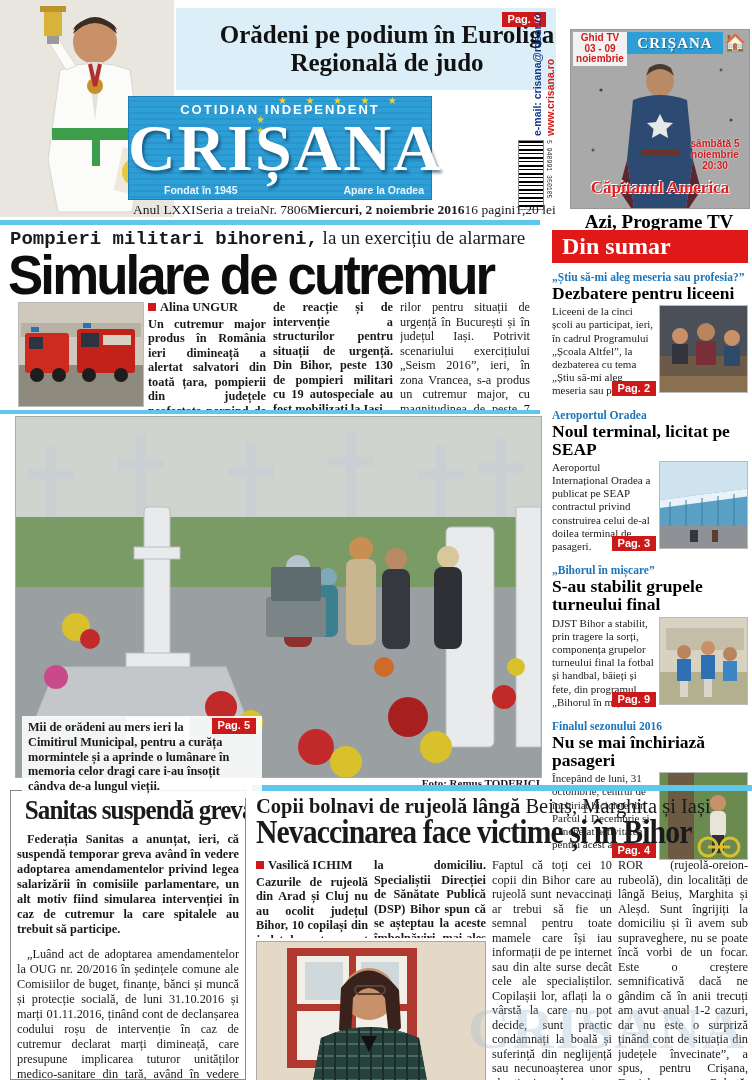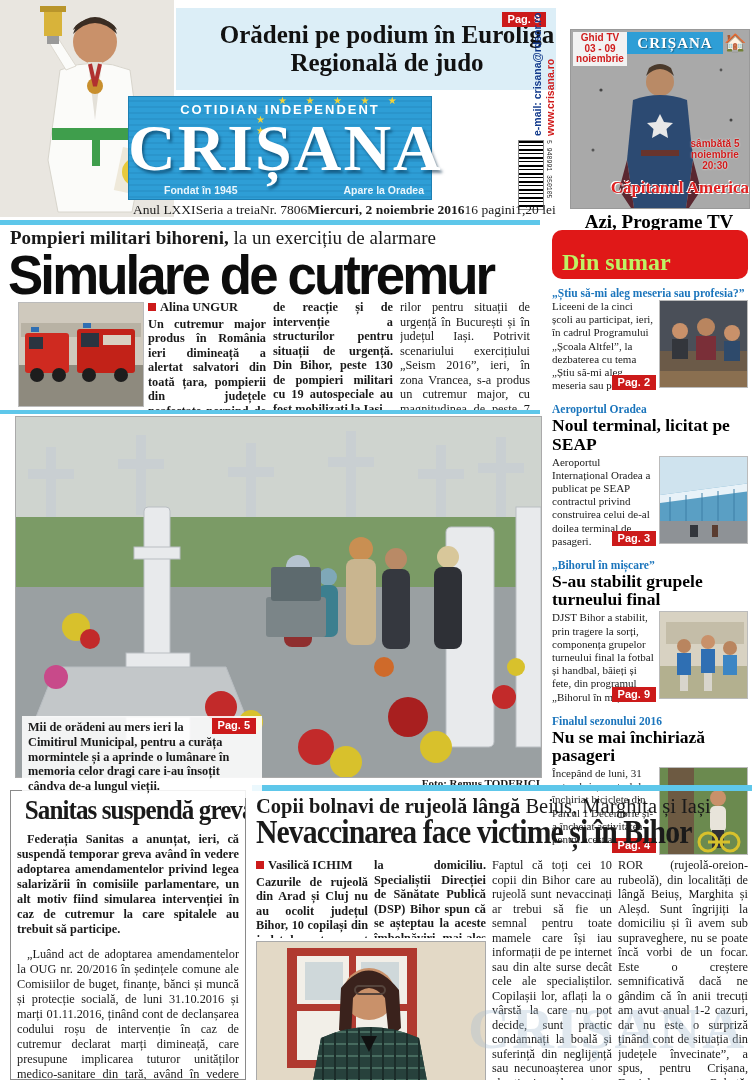--- a/index.html
+++ b/index.html
@@ -55,28 +55,28 @@
   #tv-cover{position:absolute;left:0;top:0;width:178px;height:178px;overflow:hidden;
         background:linear-gradient(160deg,#c9c9c9,#9b9b9b 45%,#7c7c7c);border:1px solid #999;}
   #tv-ghid{position:absolute;left:2px;top:2px;color:#d01c1c;font-weight:bold;font-size:10px;
         line-height:1.05;width:52px;text-align:center;font-family:"Liberation Sans",sans-serif;background:rgba(255,255,255,.85);padding:1px;}
   #tv-mini{position:absolute;left:56px;top:2px;width:96px;height:22px;background:#2e9ed6;
         color:#fff;font-weight:bold;font-size:15px;text-align:center;line-height:22px;
         letter-spacing:1px;text-shadow:1px 1px 1px rgba(0,0,0,.4);}
   #tv-house{position:absolute;right:2px;top:2px;font-size:18px;}
   #tv-air{position:absolute;right:3px;top:108px;color:#d01c1c;font-weight:bold;font-size:10px;
         text-align:center;width:62px;line-height:1.1;text-shadow:0 0 2px #fff;}
-  #tv-movie{position:absolute;left:0;right:0;top:148px;text-align:right;color:#e02020;
+  #tv-movie{position:absolute;left:0;right:0;top:148px;text-align:center;color:#e02020;
         font-weight:bold;font-size:17px;text-shadow:1px 1px 0 #fff,-1px -1px 0 #fff;}
   #tv-programe{position:absolute;left:0;top:182px;width:178px;text-align:center;
         font-weight:bold;font-size:19px;color:#000;}
 
   
   #strapline{left:10px;top:227px;width:530px;font-size:19px;}
-  #strapline .b{font-weight:bold;}
+  #strapline .b{font-weight:bold;font-family:Liberation Mono, monospace;}
   #main-headline{left:8px;top:243px;width:545px;font-family:"Liberation Sans",sans-serif;
         font-weight:bold;font-size:55px;letter-spacing:-3px;transform:scaleX(.96);
         transform-origin:left top;color:#0d0d0d;white-space:nowrap;}
   #fire-photo{left:18px;top:302px;width:124px;height:103px;border:1px solid #bbb;overflow:hidden;}
   .newscol{font-size:12.3px;line-height:1.18;overflow:hidden;}
   #ms-col1{left:148px;top:300px;width:118px;height:110px;}
   #ms-col2{left:273px;top:300px;width:120px;height:110px;}
   #ms-col3{left:400px;top:300px;width:130px;height:110px;}
   .bold{font-weight:bold;}
   .byline{font-weight:bold;font-size:12.5px;margin-bottom:2px;}
@@ -85,22 +85,22 @@
 
   
   #cemetery-photo{left:15px;top:416px;width:525px;height:360px;overflow:hidden;border:1px solid #aaa;}
   #photo-caption{left:22px;top:716px;width:228px;background:rgba(255,255,255,.88);
         padding:4px 6px;font-weight:bold;font-size:12.3px;line-height:1.2;z-index:5;}
   #photo-caption .pagebadge{float:right;margin-top:-2px;}
   #photo-credit{left:330px;top:777px;width:210px;text-align:right;font-weight:bold;font-size:11px;}
 
   
   #sidebar{left:552px;top:230px;width:196px;}
-  #sidebar-title{background:#e01818;color:#bef264;font-weight:bold;font-size:24px;
-        padding:19px 10px 3px;margin-bottom:8px;border-radius:10px;}
+  #sidebar-title{background:#e01818;color:#ffffff;font-weight:bold;font-size:24px;
+        padding:3px 10px 3px;margin-bottom:8px;}
   .sb-item{position:relative;margin-bottom:11px;}
   .sb-kicker{color:#1b75bc;font-weight:bold;font-size:11.5px;margin-bottom:1px;}
   .sb-head{font-weight:bold;font-size:17.5px;line-height:1.04;margin-bottom:3px;color:#000;}
   .sb-row{display:flex;gap:5px;}
   .sb-body{font-size:11px;line-height:1.2;width:102px;flex:0 0 auto;text-align:left;}
   .sb-thumb{flex:1 1 auto;height:86px;border:1px solid #bbb;overflow:hidden;}
   .sb-badge{position:absolute;right:92px;bottom:2px;}
 
   
   #sanitas{left:10px;top:790px;width:236px;height:290px;border:1px solid #8a8a8a;
@@ -310,20 +310,21 @@
     <span class="pagebadge">Pag. 5</span>
     <span>Mii de orădeni au mers ieri la Cimitirul Municipal, pentru a curăța mormintele și a aprinde o lumânare în memoria celor dragi care i-au însoțit cândva de-a lungul vieții.</span>
   </div>
   <div id="photo-credit" class="abs">Foto: Remus TODERICI</div>
 
   <div id="sidebar" class="abs">
     <div id="sidebar-title">Din sumar</div>
 
     <div class="sb-item">
       <div class="sb-kicker">„Știu să-mi aleg meseria sau profesia?”</div>
+      <div class="sb-head">Dezbatere pentru liceeni</div>
       <div class="sb-row">
         <div class="sb-body">Liceeni de la cinci școli au participat, ieri, în cadrul Programului „Școala Altfel”, la dezbaterea cu tema „Știu să-mi aleg meseria sau profesia?”</div>
         <div class="sb-thumb">
           <svg width="90" height="86">
             <rect width="90" height="86" fill="#4a4f58"></rect>
             <rect y="50" width="90" height="36" fill="#6b5a48"></rect>
             <circle cx="20" cy="30" r="8" fill="#c9916a"></circle>
               <rect x="12" y="38" width="16" height="20" fill="#33363c"></rect>
             <circle cx="46" cy="26" r="9" fill="#b9855f"></circle>
               <rect x="36" y="35" width="20" height="24" fill="#7a2f38"></rect>

